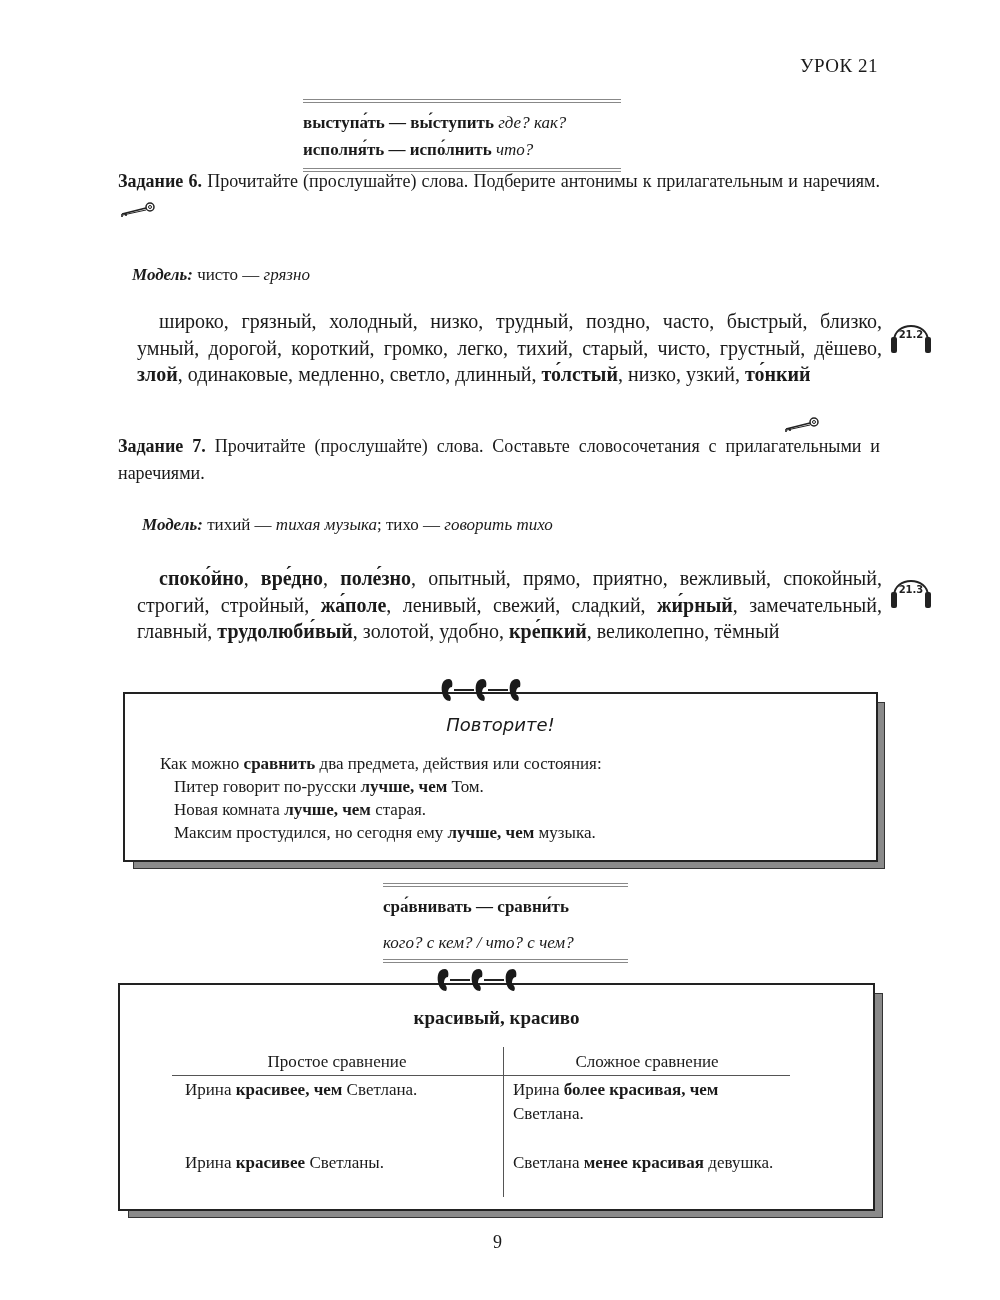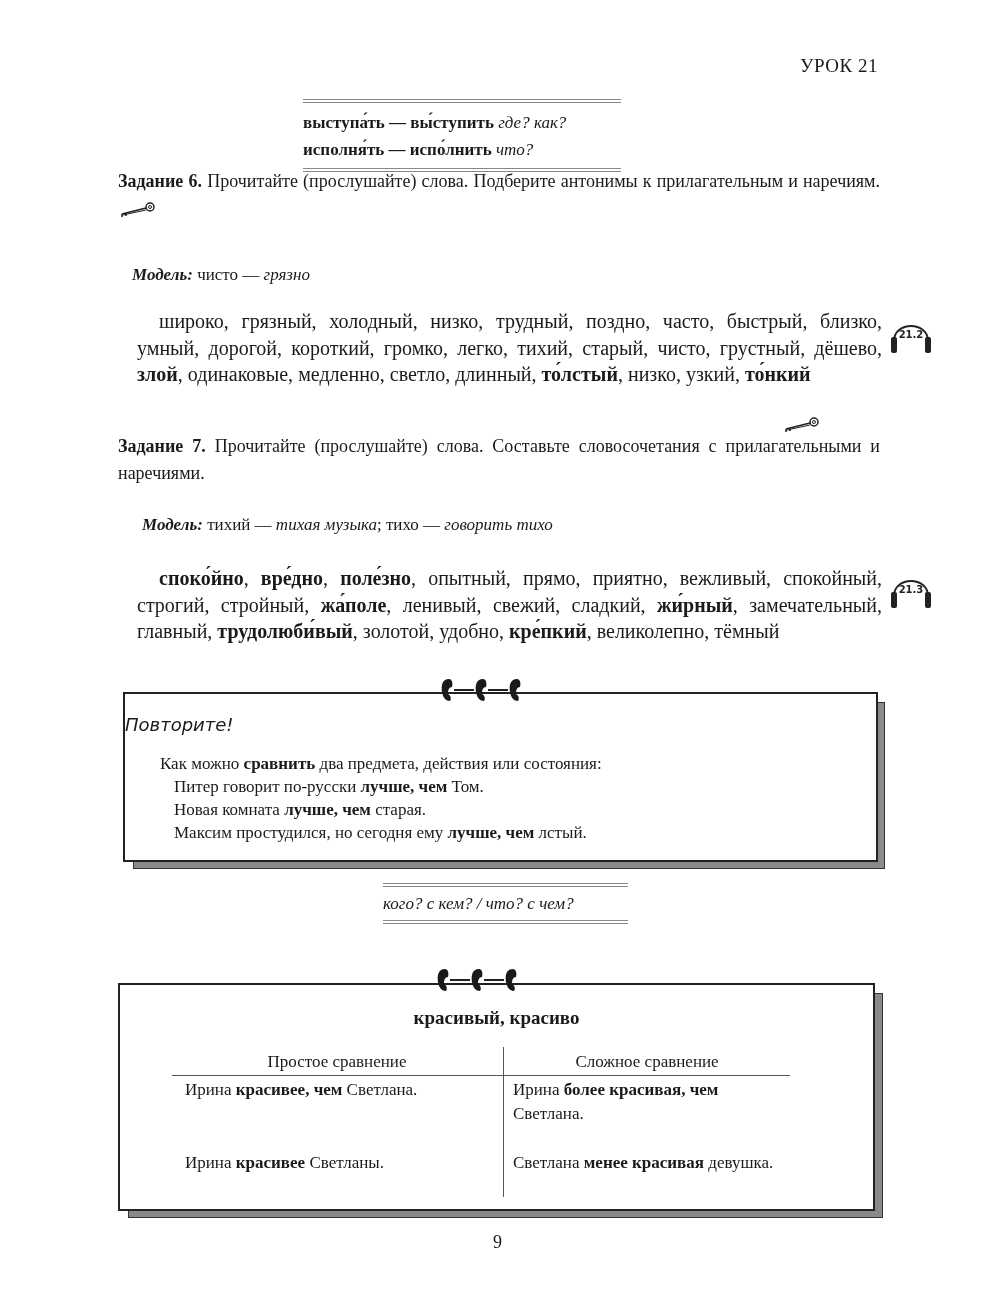--- a/index.html
+++ b/index.html
@@ -7,40 +7,40 @@
          font-family:"Liberation Serif","DejaVu Serif",serif; color:#1a1a1a; }
   .abs { position:absolute; }
   b { font-weight:bold;margin-top:32px; }
   i { font-style:italic; }
 
   .lesson { left:800px; top:55px; font-size:19px; letter-spacing:0.5px; }
 
   .vbox { border-top:4px double #888; border-bottom:4px double #888; padding:6px 0 5px; }
   .vbox .line { font-size:17px; line-height:27px; white-space:nowrap; }
   .vbox .line b { font-weight:bold; }
-  .vbox .q { font-style:italic; }
+  .vbox .q { font-style:italic;margin-top:12px; }
 
   .task { left:118px; width:762px; font-size:18px; line-height:27px; text-align:justify; text-align-last:left; }
   .task .lbl { font-weight:bold; }
   .model { font-size:17px; }
   .model .ml { font-weight:bold; font-style:italic; }
 
   .words { left:137px; width:745px; font-size:20px; line-height:26.5px; text-align:justify; }
   .words p { margin:0; text-indent:22px; }
 
   .headphones { width:46px; height:44px; }
   .key { width:38px; height:16px; }
 
   .card { background:#fff; border:2px solid #222; box-sizing:border-box; }
   .card-shadow { background:#8a8a8a; border:1.5px solid #333; box-sizing:border-box; }
   .rings { display:flex; align-items:center; }
   .ring { width:14px; height:24px; }
   .ring-link { width:20px; height:2px; background:#222; }
 
-  .repeat-title { font-family:"DejaVu Sans", sans-serif; font-style:italic; font-size:18px; }
+  .repeat-title { font-family:"DejaVu Sans", sans-serif; font-style:italic; font-size:18px; text-align:center; }
   .repeat-body { font-size:17px; line-height:23px; }
 
   .tbl-title { font-size:19px; font-weight:bold; text-align:center; }
   .col-h { font-size:17px; text-align:center; }
   .cell { font-size:17px; line-height:24px; }
 
   .page-num { font-size:18px; }
 </style>
 </head>
 <body>
@@ -120,39 +120,40 @@
 </div>
 
 <div class="abs card-shadow" style="left:133px; top:702px; width:752px; height:167px;"></div>
 <div class="abs card" style="left:123px; top:692px; width:755px; height:170px;">
   <div class="repeat-title abs" style="left:0; right:0; top:20px;">Повторите!</div>
   <div class="repeat-body abs" style="left:35px; top:58px;">
     <div id="rc-intro"><span>Как можно </span><b>сравнить</b><span> два предмета, действия или состояния:</span></div>
     <div id="rc-ex" style="padding-left:14px;">
         <div><span>Питер говорит по-русски </span><b>лучше, чем</b><span> Том.</span></div>
         <div><span>Новая комната </span><b>лучше, чем</b><span> старая.</span></div>
-        <div><span>Максим простудился, но сегодня ему </span><b>лучше, чем</b><span> лстый.</span></div>
+        <div><span>Максим простудился, но сегодня ему </span><b>лучше, чем</b><span> музыка.</span></div>
       </div>
   </div>
 </div>
 <div class="abs rings" style="left:440px; top:678px;">
   <svg class="ring" viewBox="0 0 14 24">
       <path d="M9 1 C2 1 1 8 2 14 C3 20 6 23 10 23 C12 20 10 17 8 16 C8 12 9 9 12 9 C13 5 12 1 9 1Z" fill="#1a1a1a"></path>
     </svg>
   <div class="ring-link"></div>
   <svg class="ring" viewBox="0 0 14 24">
       <path d="M9 1 C2 1 1 8 2 14 C3 20 6 23 10 23 C12 20 10 17 8 16 C8 12 9 9 12 9 C13 5 12 1 9 1Z" fill="#1a1a1a"></path>
     </svg>
   <div class="ring-link"></div>
   <svg class="ring" viewBox="0 0 14 24">
       <path d="M9 1 C2 1 1 8 2 14 C3 20 6 23 10 23 C12 20 10 17 8 16 C8 12 9 9 12 9 C13 5 12 1 9 1Z" fill="#1a1a1a"></path>
     </svg>
 </div>
 
 <div class="abs vbox" style="left:383px; top:883px; width:245px;">
+  <div class="line"><b>сра́внивать — сравни́ть</b></div>
   <div class="line q" style="line-height:22px;">кого? с кем? / что? с чем?</div>
 </div>
 
 <div class="abs card-shadow" style="left:128px; top:993px; width:755px; height:225px;"></div>
 <div class="abs card" style="left:118px; top:983px; width:757px; height:228px;">
   <div class="tbl-title abs" style="left:0; right:0; top:22px;">красивый, красиво</div>
   <div class="abs" style="left:383px; top:62px; width:1px; height:150px; background:#555;"></div>
   <div class="abs" style="left:52px; top:90px; width:618px; height:1px; background:#555;"></div>
   <div class="col-h abs" style="left:52px; width:330px; top:67px;">Простое сравнение</div>
   <div class="col-h abs" style="left:384px; width:286px; top:67px;">Сложное сравнение</div>

